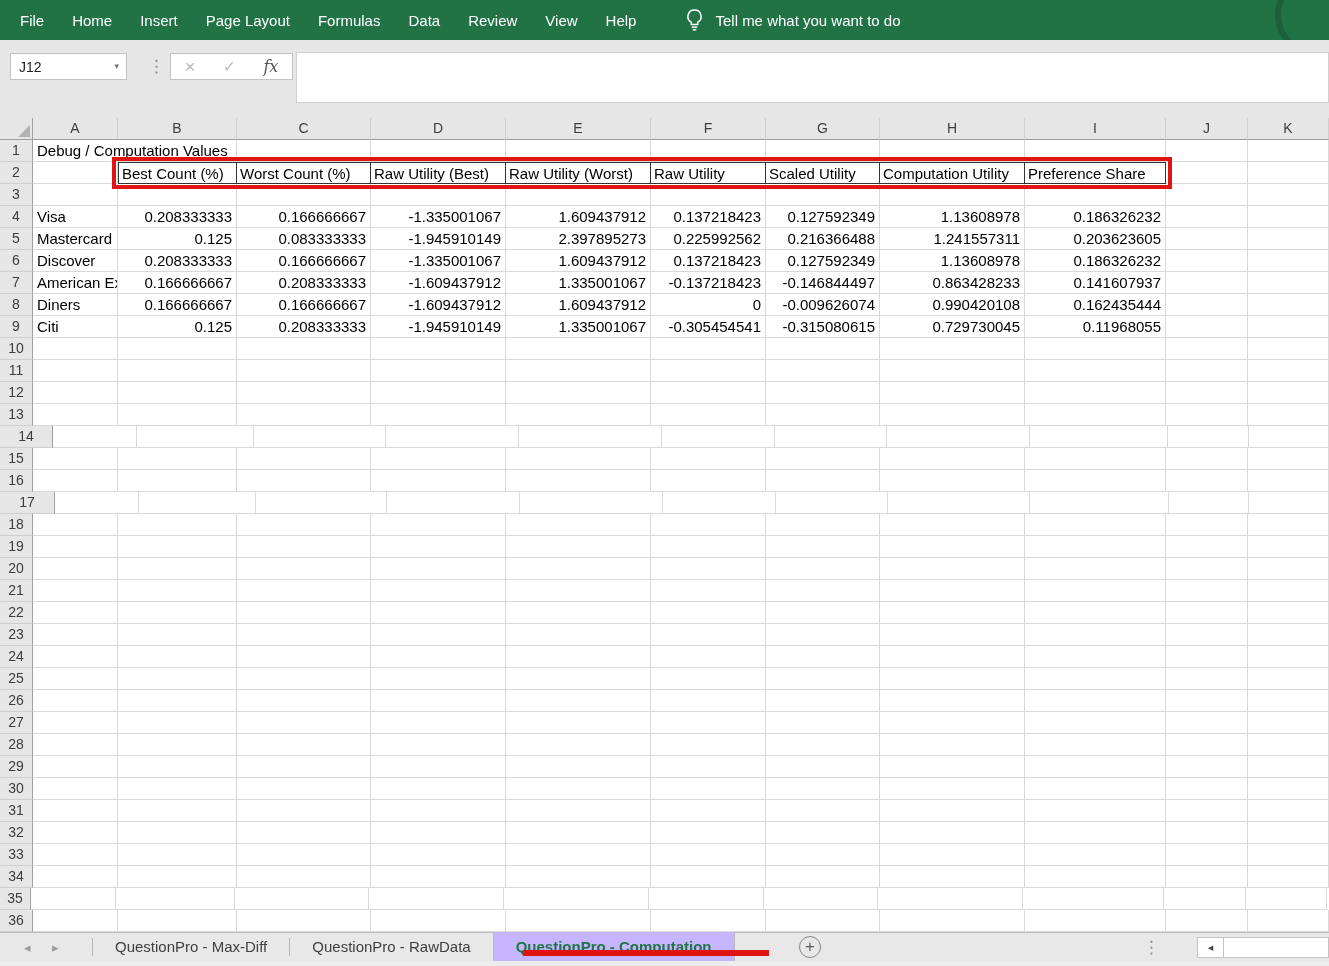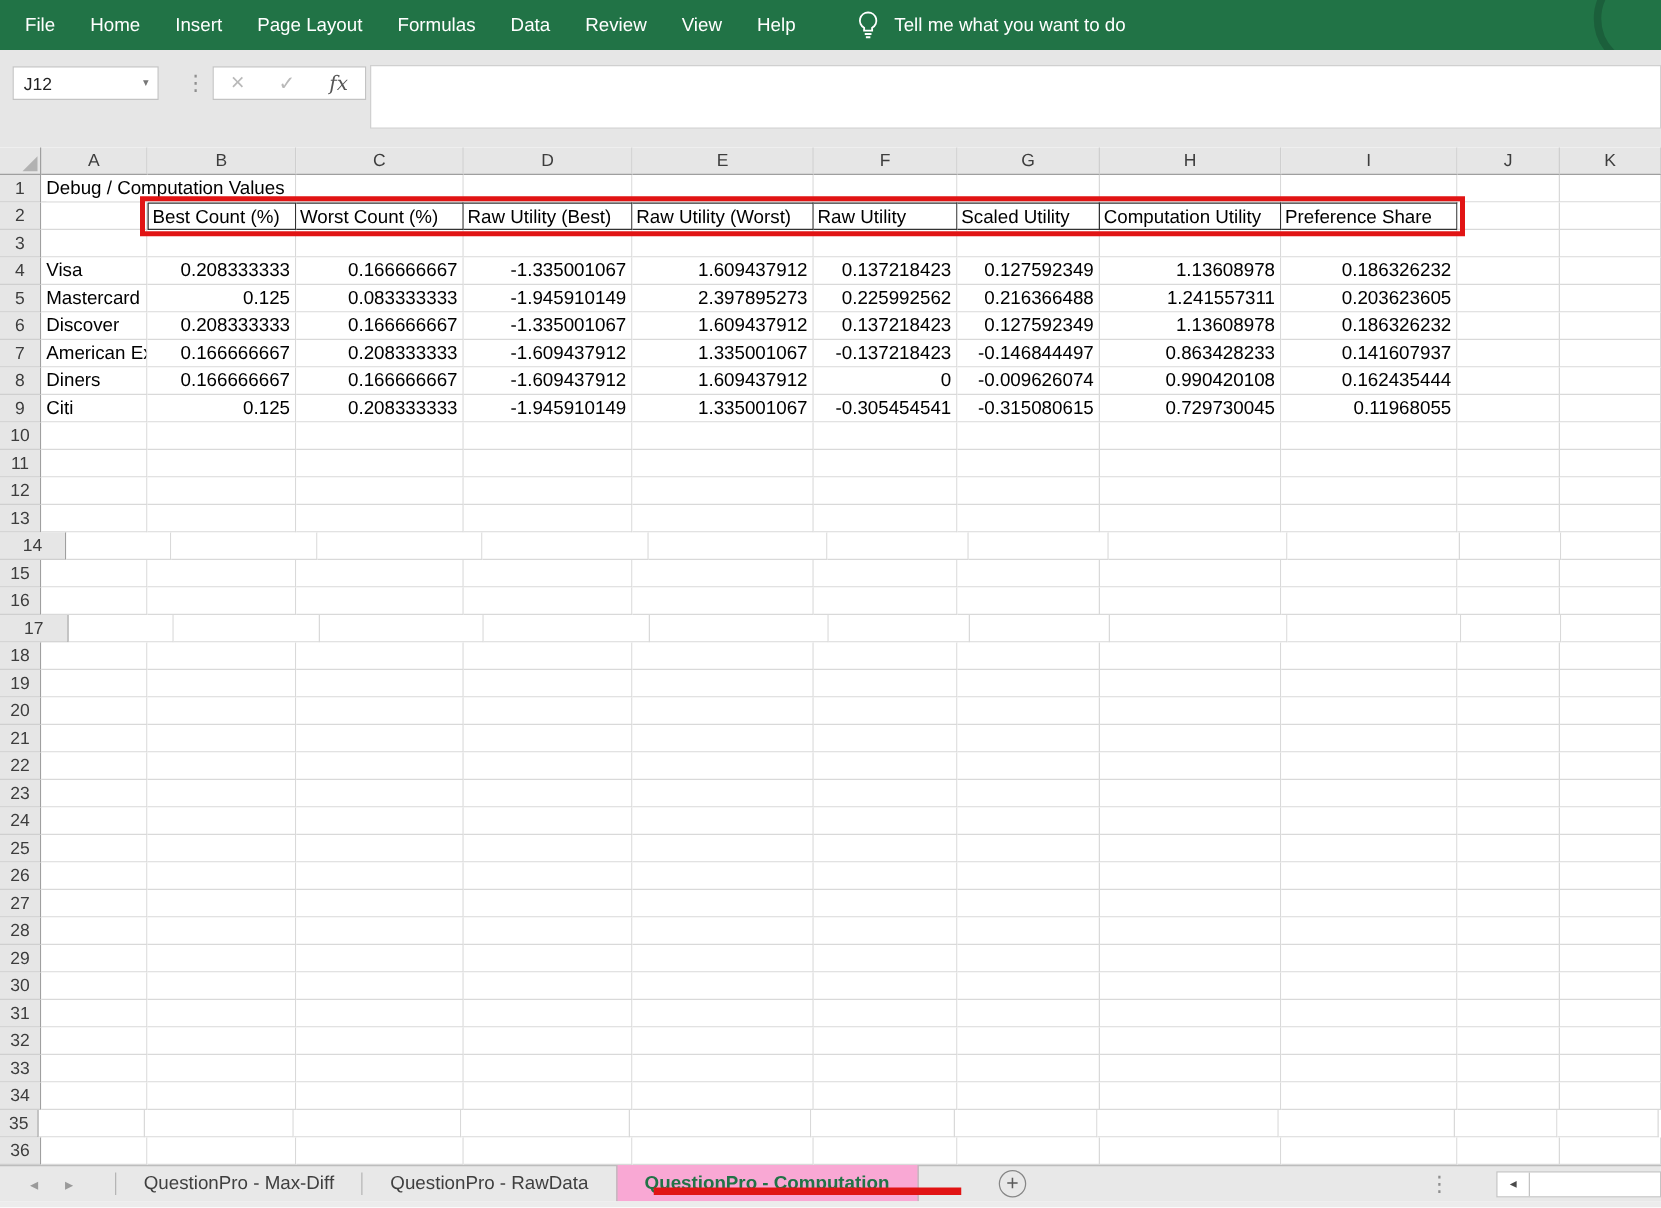--- a/index.html
+++ b/index.html
@@ -75,21 +75,21 @@
   #tabbar { position:absolute; left:0; top:932px; width:1329px; height:29px;
             background:#e8e8e8; border-top:1px solid #bdbdbd; }
   .nav-arrow { position:absolute; top:7px; color:#9a9a9a; font-size:13px; }
   #nav-left  { left:24px; }  #nav-left::before  { content:"\25C2"; }
   #nav-right { left:52px; }  #nav-right::before { content:"\25B8"; }
   #tabs { position:absolute; left:92px; top:0; height:28px; display:flex;
           align-items:stretch; }
   .tab-divider { width:1px; background:#b5b5b5; margin:5px 0; }
   .sheet-tab { padding:0 22px; font-size:15px; line-height:28px; color:#3f3f3f;
                white-space:nowrap; }
-  .sheet-tab.active { background:#f9a8d4; color:#217346; font-weight:bold;
+  .sheet-tab.active { background:#c4b5fd; color:#217346; font-weight:bold;
                border-left:1px solid #b9b9b9; border-right:1px solid #b9b9b9;
                margin-top:-1px; line-height:29px; }
   #new-sheet { position:absolute; left:799px; top:3px; width:22px; height:22px;
                border:1px solid #868686; border-radius:50%; color:#5a5a5a;
                font-size:17px; line-height:19px; text-align:center; }
   #new-sheet::before { content:"+"; }
   #tabbar-dots { left:1143px; top:6px; }
   #h-scroll { position:absolute; left:1197px; top:4px; width:132px; height:21px;
               background:#fff; border:1px solid #c3c3c3; display:flex; }
   #h-scroll .scroll-arrow { width:26px; border-right:1px solid #c3c3c3;

